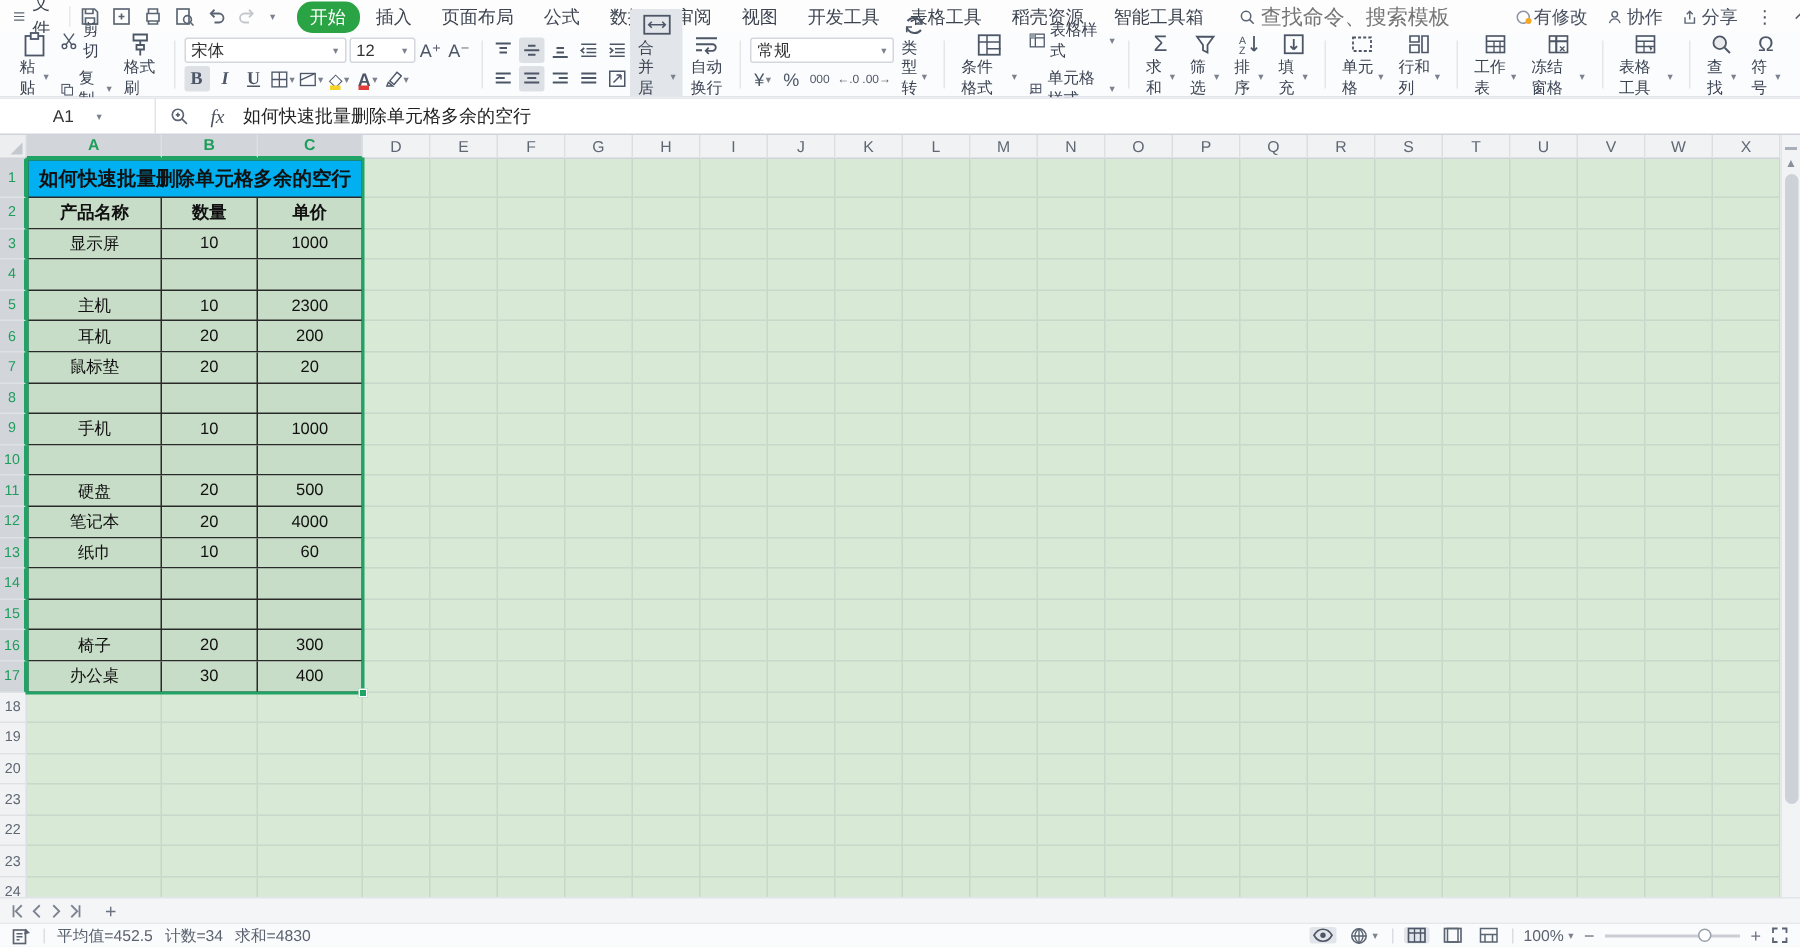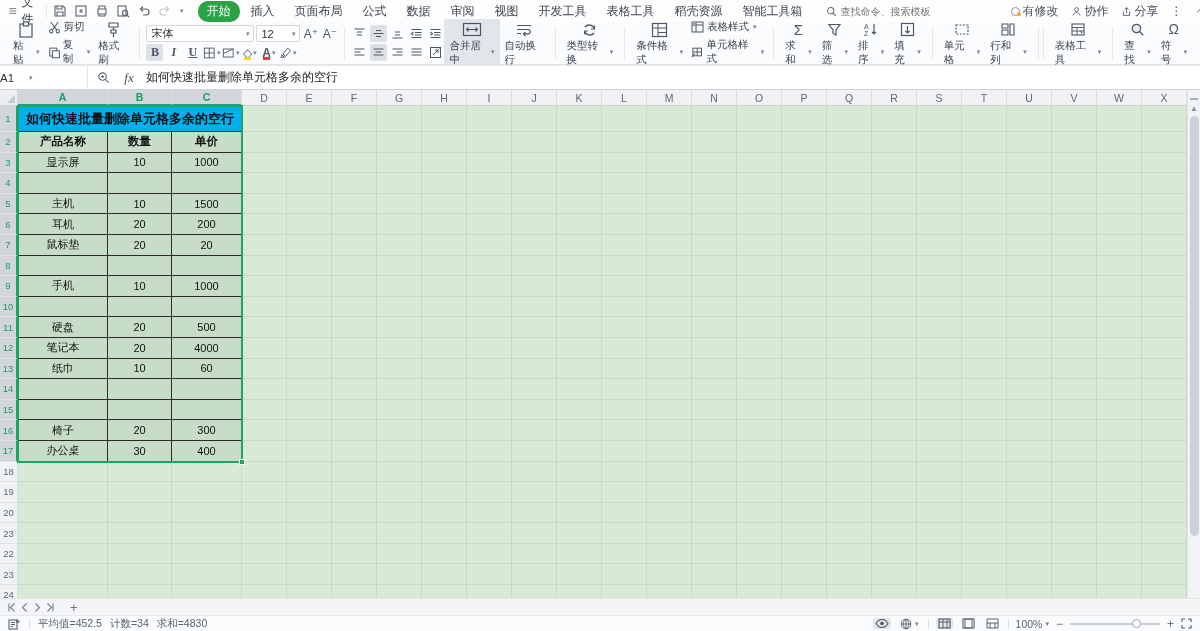--- a/index.html
+++ b/index.html
@@ -11,21 +11,21 @@
   #menubar { position:absolute; top:0; left:0; width:1200px; height:22px;
     background:#fdfdfe; display:flex; align-items:center; font-size:12px; color:#3d4450; }
   .mb-file { display:flex; align-items:center; gap:4px; padding:0 8px; }
   .qicons { display:flex; align-items:center; gap:7px; padding:0 6px; border-left:1px solid #e8eaed; }
   .qicon { width:14px; height:14px; color:#5a6472; cursor:pointer; }
   .qicon.dis { opacity:.35; }
   #menu-tabs { display:flex; align-items:center; gap:2px; margin-left:8px; }
   .mtab { padding:2px 9px; border-radius:10px; cursor:pointer; white-space:nowrap; }
   .mtab.active { background:#2aa344; color:#fff; }
   .mb-search { display:flex; align-items:center; gap:4px; margin-left:14px; color:#9aa1ac; width:200px; }
-  .mb-search input { border:none; outline:none; background:transparent; font-size:10px; color:#6b7280; width:170px; }
+  .mb-search input { border:none; outline:none; background:transparent; font-size:14px; color:#6b7280; width:170px; }
   .mb-right { margin-left:auto; display:flex; align-items:center; gap:12px; padding-right:10px; color:#4a5160; }
   .mb-right .itm { display:flex; align-items:center; gap:3px; cursor:pointer; white-space:nowrap; }
   .dotmark { width:9px; height:9px; border:1.2px solid #8e94a0; border-radius:50%; position:relative; }
   .dotmark::after { content:""; position:absolute; right:-2px; bottom:-1px; width:4px; height:4px; background:#f5a623; border-radius:50%; }
 
   
   #ribbon { position:absolute; top:22px; left:0; width:1200px; height:43px;
     background:#fbfcfd; border-bottom:1px solid #e1e4e8; display:flex; align-items:stretch; padding:2px 4px; }
   .rgroup { display:flex; align-items:center; padding:0 4px; }
   .rsep { width:1px; background:#e4e6ea; margin:3px 2px; }
@@ -44,21 +44,21 @@
     background:#fff; border-radius:2px; font-size:11px; color:#333; padding:0 4px; height:17px; cursor:pointer; }
   .fx-row { display:flex; align-items:center; gap:2px; }
   .glyphB { font-weight:bold; font-family:"Liberation Serif",serif; }
   .uline { text-decoration:underline; }
   .acolor { position:relative; font-weight:bold; }
   .acolor::after { content:""; position:absolute; left:1px; right:1px; bottom:0px; height:3px; background:var(--bar,#e33); }
 
   
   #fbar { position:absolute; top:65px; left:0; width:1200px; height:25px; background:#fff;
     border-top:1px solid #e6e8eb; border-bottom:1px solid #cfd3d9; display:flex; align-items:center; }
-  #namebox { width:88px; height:100%; display:flex; align-items:center; 
+  #namebox { width:104px; height:100%; display:flex; align-items:center; justify-content:center;
     border-right:1px solid #e2e4e8; font-size:11.5px; color:#333; gap:14px; cursor:text; }
   .fico { width:30px; display:flex; justify-content:center; color:#5a6472; }
   #fxval { font-size:12px; color:#222; padding-left:6px; }
 
   
   #gridwrap { position:absolute; top:90px; left:0; width:1187px; height:508px; overflow:hidden;
     background:#d8e9d5; }
   #grid { position:relative; }
   .ghrow { display:flex; height:16px; }
   .gh-corner { width:18px; height:16px; background:#eceef0; border-right:1px solid #d9dcdf;
@@ -366,20 +366,33 @@
           <svg width="18" height="15" viewBox="0 0 18 15">
             <path d="M2 3.5h14M2 7.5h11a2.2 2.2 0 0 1 0 4.4H9M10.5 9.8l-2 2.1 2 2.1M2 11.5h4" fill="none" stroke="#4d5667" stroke-width="1.2"></path>
           </svg>
         </span>
       <span>自动换行</span>
     </div>
   </div>
   <div class="rsep"></div>
 
   <div class="rgroup">
+    <div class="rcol">
+      <div class="combo" style="width:96px">
+        <span>常规</span>
+          <span class="caret">▾</span>
+      </div>
+      <div class="fx-row">
+        <span class="rb-ico">¥<span class="caret">▾</span></span>
+        <span class="rb-ico">%</span>
+        <span class="rb-ico" style="font-size:8px">000</span>
+        <span class="rb-ico" style="font-size:8px">←.0</span>
+        <span class="rb-ico" style="font-size:8px">.00→</span>
+      </div>
+    </div>
     <div class="rb-big">
       <span class="ric">
           <svg width="17" height="16" viewBox="0 0 17 16">
             <path d="M4 5a5.5 5.5 0 0 1 9.5 2M13 11a5.5 5.5 0 0 1-9.5-2" fill="none" stroke="#4d5667" stroke-width="1.3"></path>
             <path d="M13.5 3.5V7H10M3.5 12.5V9H7" fill="none" stroke="#4d5667" stroke-width="1.1"></path>
           </svg>
         </span>
       <span class="fx-row">
           <span>类型转换</span>
           <span class="caret">▾</span>
@@ -490,20 +503,47 @@
           </svg>
         </span>
       <span class="fx-row">
           <span>行和列</span>
           <span class="caret">▾</span>
         </span>
     </div>
   </div>
   <div class="rsep"></div>
 
+  <div class="rgroup">
+    <div class="rb-big">
+      <span class="ric">
+          <svg width="16" height="15" viewBox="0 0 16 15">
+            <rect x="2" y="2" width="12" height="11" fill="none" stroke="#4d5667" stroke-width="1.1"></rect>
+            <path d="M2 5.5h12M7 5.5V13M11 5.5V13M2 9h12" stroke="#4d5667" stroke-width="0.9"></path>
+          </svg>
+        </span>
+      <span class="fx-row">
+          <span>工作表</span>
+          <span class="caret">▾</span>
+        </span>
+    </div>
+    <div class="rb-big">
+      <span class="ric">
+          <svg width="16" height="15" viewBox="0 0 16 15">
+            <rect x="2" y="2" width="12" height="11" fill="none" stroke="#4d5667" stroke-width="1.1"></rect>
+            <path d="M2 5.5h12M6.5 2v11" stroke="#4d5667" stroke-width="1.4"></path>
+            <path d="M9 9l3 3M12 9l-3 3" stroke="#4d5667" stroke-width="0.9"></path>
+          </svg>
+        </span>
+      <span class="fx-row">
+          <span>冻结窗格</span>
+          <span class="caret">▾</span>
+        </span>
+    </div>
+  </div>
   <div class="rsep"></div>
 
   <div class="rgroup">
     <div class="rb-big">
       <span class="ric">
           <svg width="16" height="15" viewBox="0 0 16 15">
             <rect x="2" y="2" width="12" height="11" fill="none" stroke="#4d5667" stroke-width="1.1"></rect>
             <path d="M2 5.5h12M7 5.5V13M2 9h12" stroke="#4d5667" stroke-width="0.9"></path>
             <path d="M10 8l1.5 4 1-1.8L14.5 12z" fill="#4d5667"></path>
           </svg>
@@ -686,21 +726,21 @@
         <div class="cell" style="width:45px"></div>
         <div class="cell" style="width:45px"></div>
         <div class="cell" style="width:45px"></div>
         <div class="cell" style="width:45px"></div>
         <div class="cell" style="width:45px"></div>
       </div>
       <div class="grow" style="height:20.6px">
         <div class="rh sel">5</div>
         <div class="tcell bl" style="width:90px">主机</div>
         <div class="tcell" style="width:64px">10</div>
-        <div class="tcell" style="width:70px">1500</div>
+        <div class="tcell" style="width:70px">2300</div>
         <div class="cell" style="width:45px"></div>
         <div class="cell" style="width:45px"></div>
         <div class="cell" style="width:45px"></div>
         <div class="cell" style="width:45px"></div>
         <div class="cell" style="width:45px"></div>
         <div class="cell" style="width:45px"></div>
         <div class="cell" style="width:45px"></div>
         <div class="cell" style="width:45px"></div>
         <div class="cell" style="width:45px"></div>
         <div class="cell" style="width:45px"></div>

